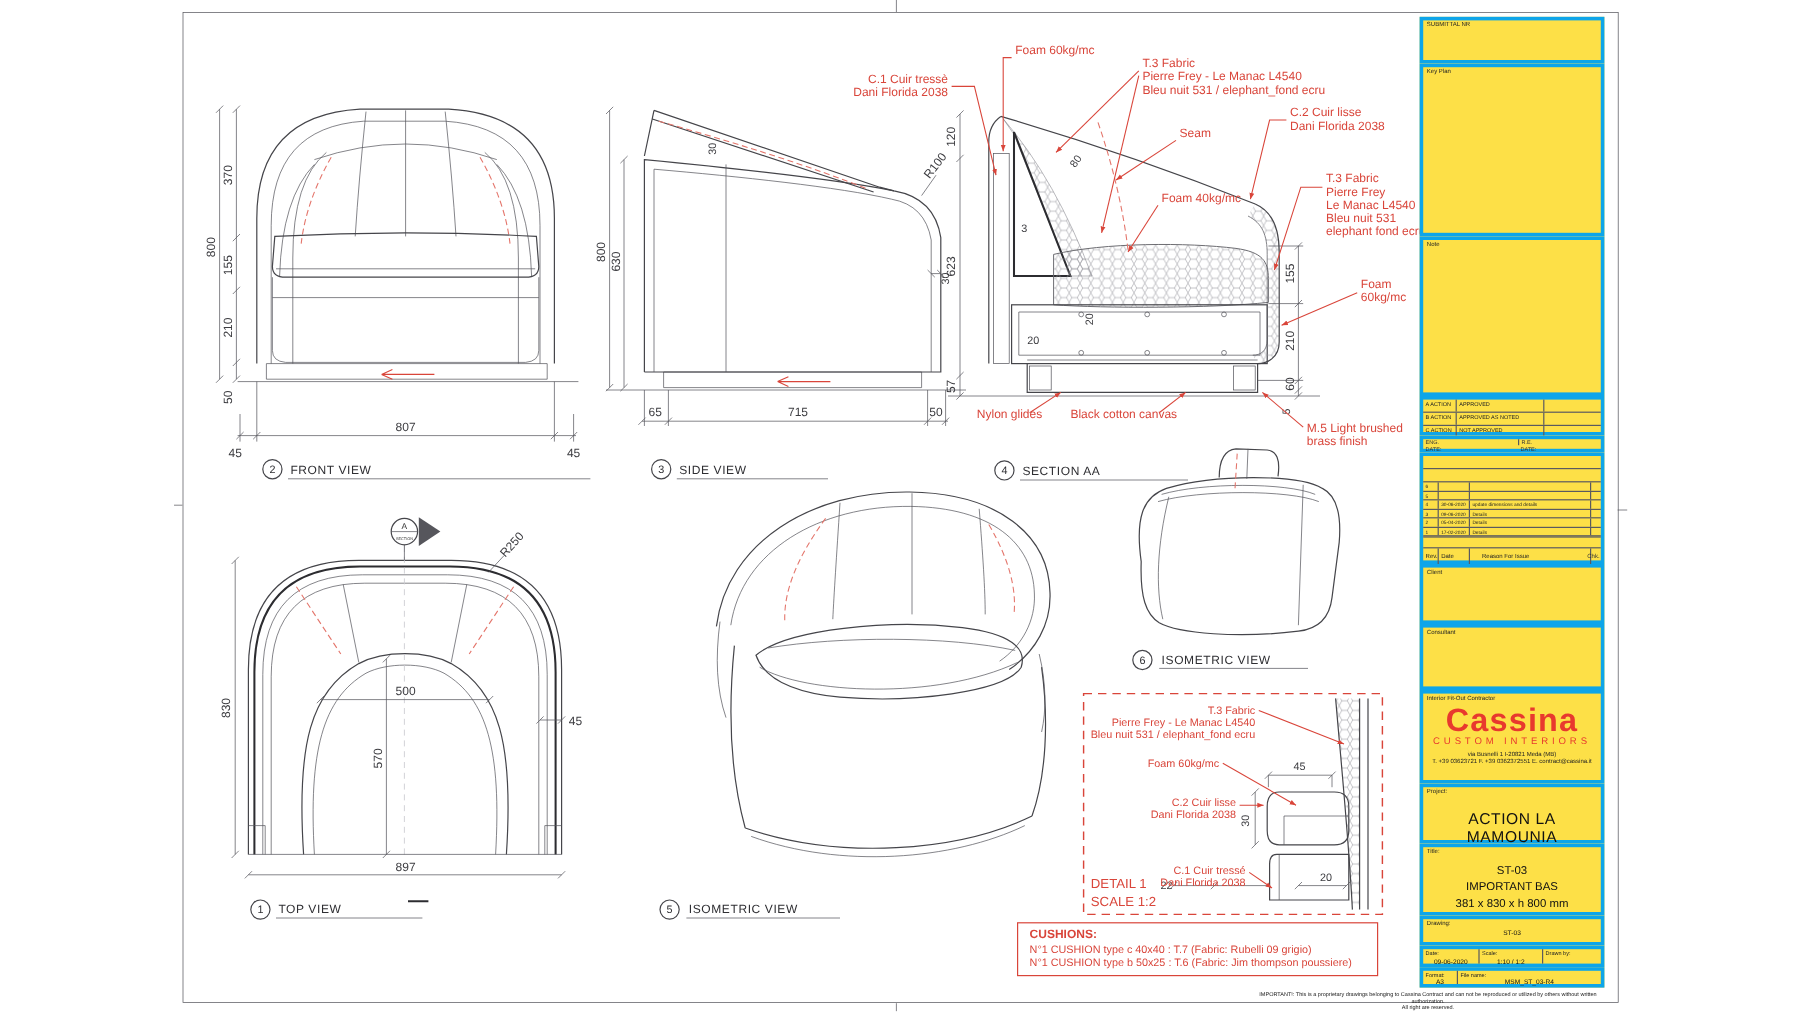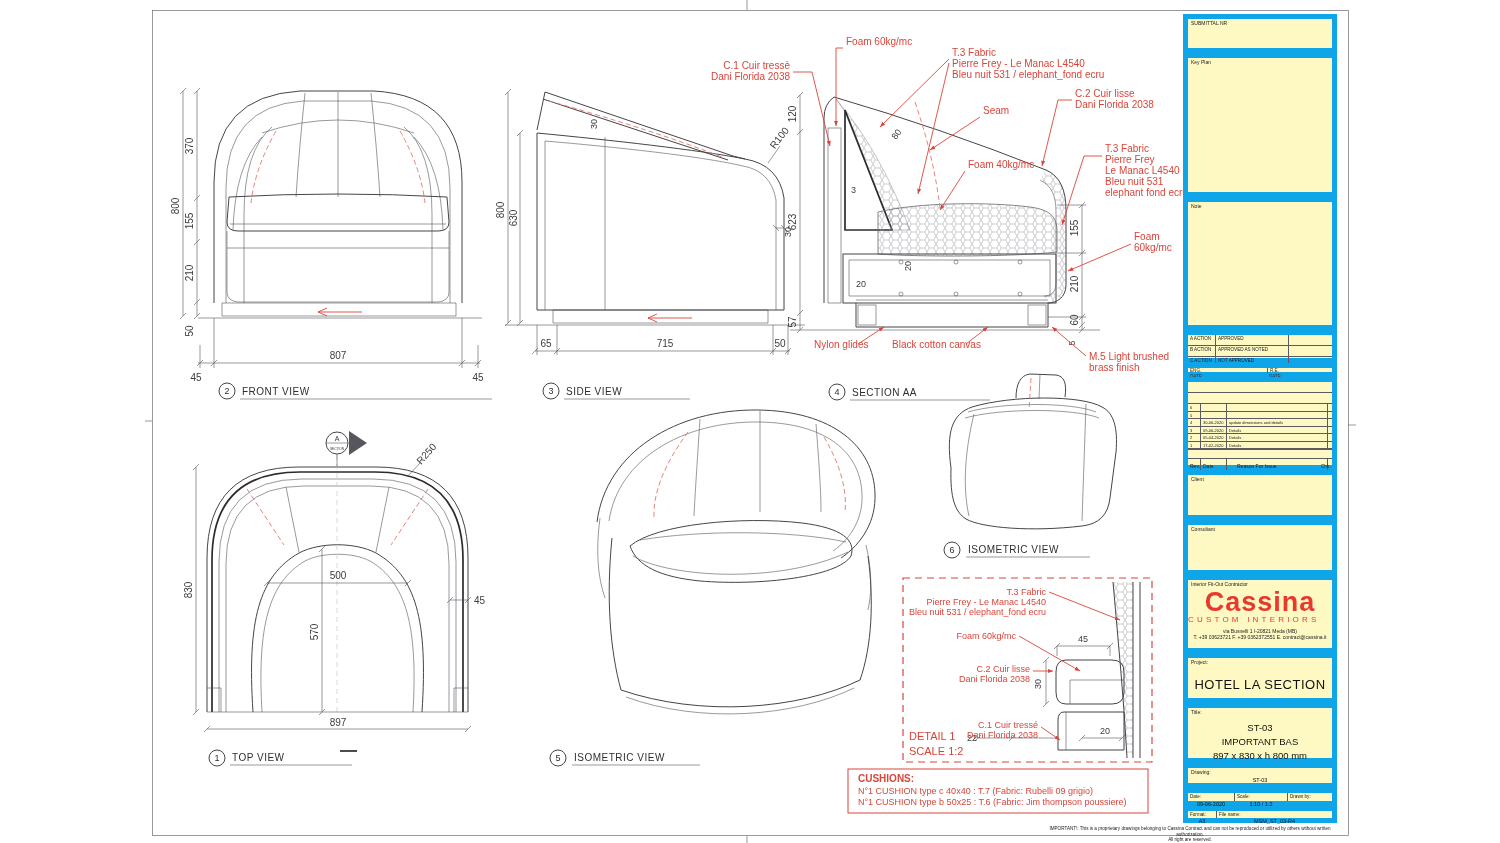--- a/index.html
+++ b/index.html
@@ -8,27 +8,27 @@
           font-family:"Liberation Sans",sans-serif;color:#333}
   svg text{font-family:"Liberation Sans",sans-serif}
   .dimtxt{font-size:10px;fill:#3c3c40}
   .smtxt{font-size:9px;fill:#3c3c40}
   .vlabel{font-size:10px;fill:#2e2e32;letter-spacing:.5px}
   .vnum{font-size:9px;fill:#2e2e32}
   .redtxt{font-size:10px;fill:#d9453a}
   .redtxt-sm{font-size:9px;fill:#d9453a}
   .redtxt-b{font-size:11px;fill:#d9453a}
   
-  .tb{position:absolute;border:5px solid #0ea5e9;background:#fef9c3}
+  .tb{position:absolute;border:3px solid #0ea5e9;background:#fde047}
   .boxlbl{position:absolute;top:1px;left:3px;font-size:5px;color:#222;white-space:nowrap}
   .cell{position:absolute;top:0;bottom:0;border-right:1px solid #5a5a60;font-size:4.6px;
         color:#222;padding:1px 2px;white-space:nowrap;overflow:hidden}
   .rowline{position:absolute;left:0;right:0;border-bottom:1px solid #5a5a60}
   .cassina{font-size:27px;font-weight:bold;letter-spacing:1px;text-align:center;margin-top:9px;line-height:26px}
-  .custom{font-size:8px;letter-spacing:3.2px;text-align:left;line-height:9px}
+  .custom{font-size:8px;letter-spacing:3.2px;text-align:center;line-height:9px}
   .addr{font-size:5px;text-align:center;color:#222;line-height:6px;margin-top:4px}
   .project{font-size:13px;text-align:center;margin-top:19px;letter-spacing:.5px;color:#111}
   .titleline{font-size:9.5px;text-align:center;line-height:14px;color:#111}
   .titlewrap{margin-top:13px}
   .centerval{font-size:5.5px;text-align:center;margin-top:9px;color:#111}
   .minilbl{position:absolute;top:1px;left:2px;font-size:4.6px;color:#222}
   .minival{text-align:center;margin-top:8px;font-size:5.5px;color:#111}
   .disc{position:absolute;text-align:center;font-size:4.6px;color:#222;line-height:5.5px}
 </style>
 </head>
@@ -420,29 +420,29 @@
   <div class="tb" style="left:1183px;top:575px;width:154px;height:78px">
     <div class="boxlbl">Interior Fit-Out Contractor</div>
     <div class="cassina" style="color:#e8392e">Cassina</div>
     <div class="custom" style="color:#e8392e">CUSTOM INTERIORS</div>
     <div class="addr">via Busnelli 1 I-20821 Meda (MB)</div>
     <div class="addr" style="margin-top:0">T. +39 03623721 F. +39 0362372551 E. contract@cassina.it</div>
   </div>
 
   <div class="tb" style="left:1183px;top:653px;width:154px;height:50px">
     <div class="boxlbl">Project:</div>
-    <div class="project">HOTEL LA SECTION</div>
+    <div class="project">ACTION LA MAMOUNIA</div>
   </div>
 
   <div class="tb" style="left:1183px;top:703px;width:154px;height:60px">
     <div class="boxlbl">Title:</div>
     <div class="titlewrap">
       <div class="titleline">ST-03</div>
       <div class="titleline">IMPORTANT BAS</div>
-      <div class="titleline">897 x 830 x h 800 mm</div>
+      <div class="titleline">381 x 830 x h 800 mm</div>
     </div>
   </div>
 
   <div class="tb" style="left:1183px;top:763px;width:154px;height:25px">
     <div class="boxlbl">Drawing:</div>
     <div class="centerval">ST-03</div>
   </div>
 
   <div class="tb" style="left:1183px;top:788px;width:154px;height:18px">
     <div style="position:absolute;left:0;top:0;bottom:0;width:47px;border-right:1px solid #5a5a60">

